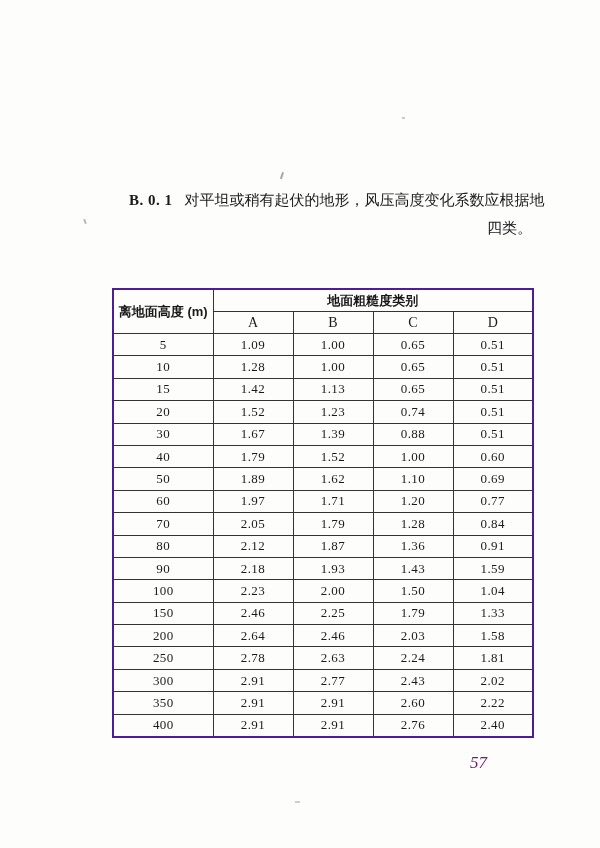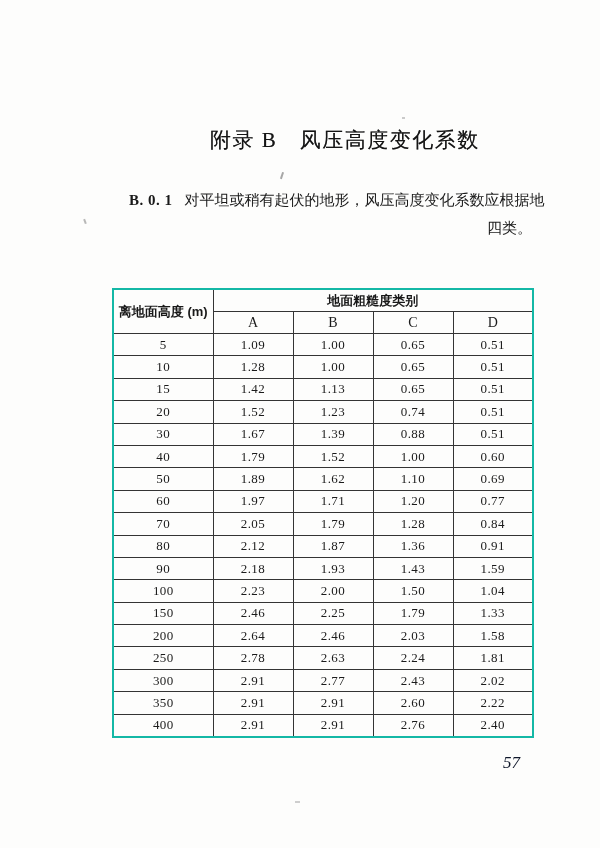--- a/index.html
+++ b/index.html
@@ -60,21 +60,21 @@
     color: #151515;
     white-space: nowrap;
   }
   table.coef {
     position: absolute;
     left: 112px;
     top: 288px;
     width: 420px;
     border-collapse: collapse;
     table-layout: fixed;
-    border: 2px solid #14b8a6;
+    border: 2px solid #4c1d95;
   }
   table.coef td, table.coef th {
     border: 1px solid #343434;
     padding: 0;
     text-align: center;
     vertical-align: middle;
     font-weight: normal;
     font-size: 13px;
     color: #1b1b1b;
     overflow: hidden;
@@ -86,24 +86,24 @@
     color: #191919 !important;
   }
   tr.hrow1 td, tr.hrow1 th { height: 21px; }
   tr.hrow2 td, tr.hrow2 th { height: 21px; font-size: 14px; font-family: "Liberation Serif", "DejaVu Serif", serif; }
   tr.drow td { height: 21.4px; letter-spacing: 0.4px; }
   .page-number {
     position: absolute;
     left: 470px;
     top: 753px;
     width: 50px;
-    text-align: right;
+    text-align: left;
     font-size: 17px;
     font-style: italic;
-    color: #0f172a;
+    color: #701a75;
   }
   
   .artifact { position: absolute; pointer-events: none; }
   .art-slash {
     left: 281px; top: 172px; width: 1.5px; height: 7px;
     background: #8a8a8a; transform: rotate(18deg); opacity: 0.75;
   }
   .art-tick {
     left: 84px; top: 219px; width: 1.5px; height: 5px;
     background: #9a9a9a; transform: rotate(-20deg); opacity: 0.7;
@@ -115,21 +115,20 @@
   .art-speck2 {
     left: 402px; top: 117px; width: 3px; height: 2px;
     background: #bdbdbd; opacity: 0.8;
   }
 </style>
 </head>
 <body>
 
 <div class="page">
 
-  <div class="doc-title">附录 B　风压高度变化系数</div>
 
   <div class="clause">
     <div class="jline"><span class="clause-number">B. 0. 1</span><span>对平坦或稍有起伏的地形，风压高度变化系数应根据地</span></div>
     <div class="lline">四类。</div>
   </div>
 
 
   <table class="coef">
     <colgroup>
       <col style="width:100px">

